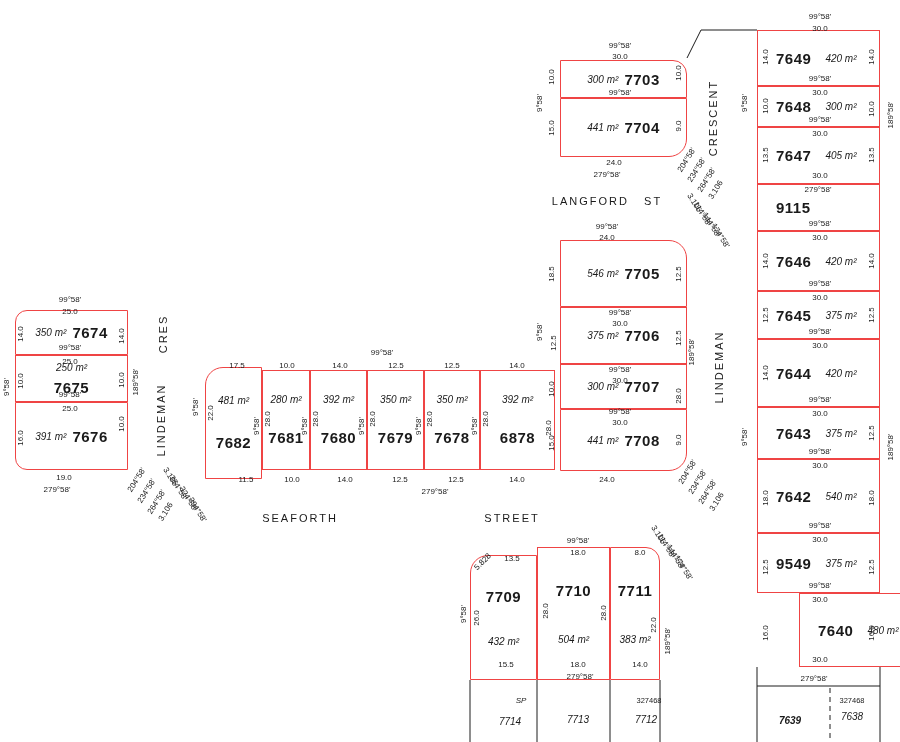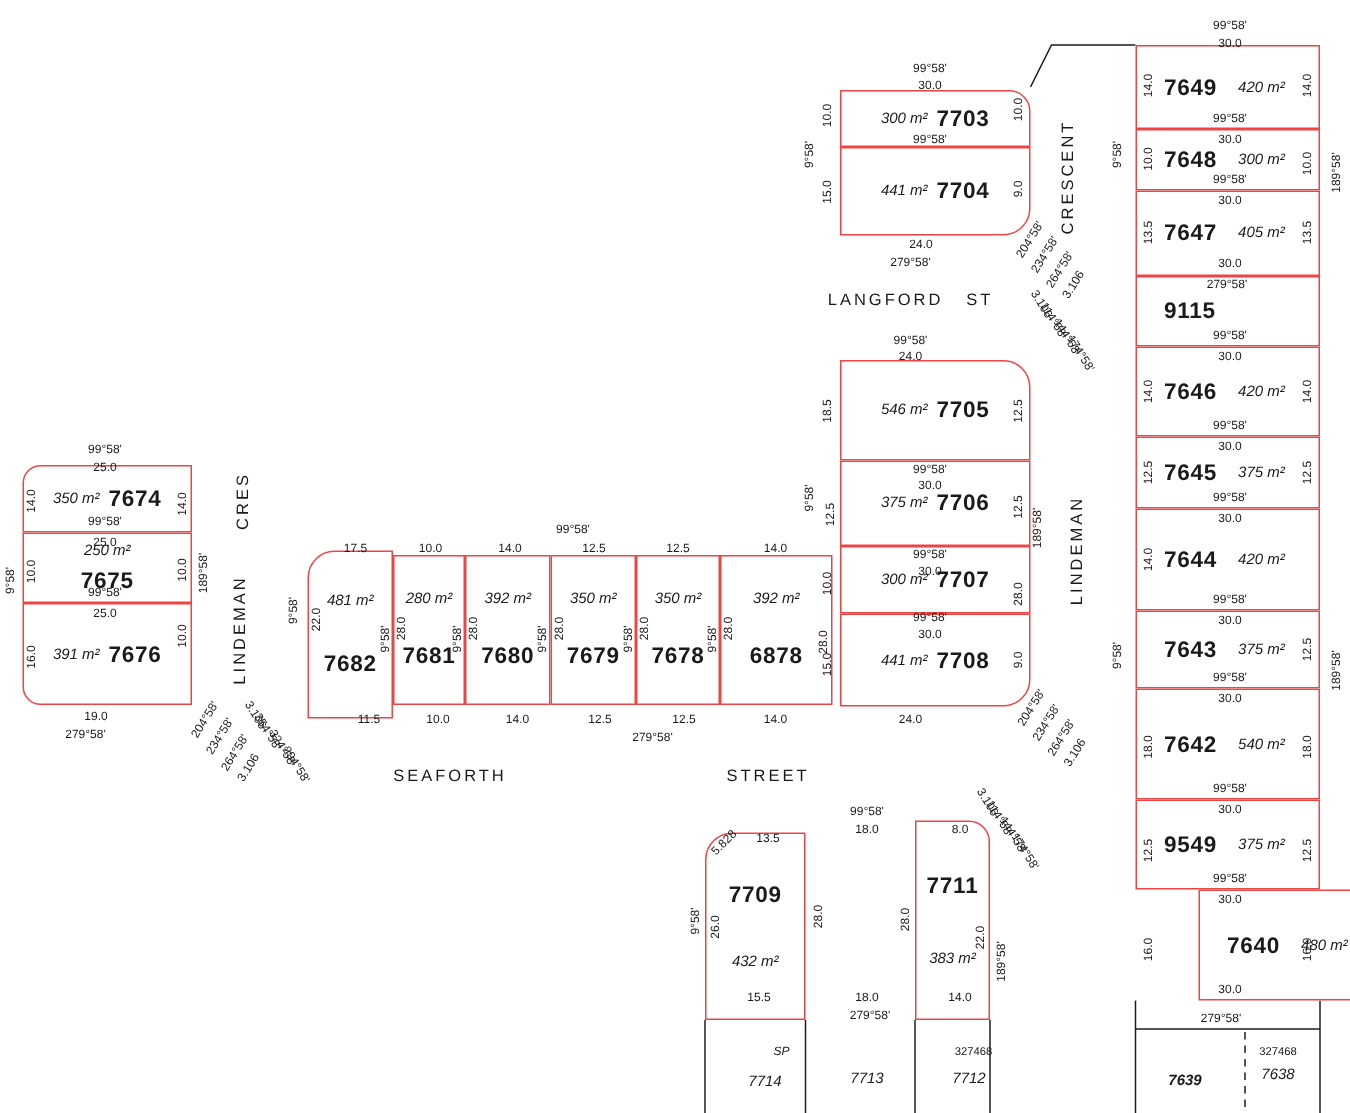--- a/index.html
+++ b/index.html
@@ -97,20 +97,24 @@
       <span class="lot-area">350 m²</span>
       <span class="lot-number">7678</span>
     </div>
     <div class="lot v" style="left: 480px; top: 370px; width: 75px; height: 100px;">
       <span class="lot-area">392 m²</span>
       <span class="lot-number">6878</span>
     </div>
     <div class="lot vn" style="left: 470px; top: 555px; width: 67px; height: 125px; border-radius: 18px 0px 0px;">
       <span class="lot-number">7709</span>
       <span class="lot-area">432 m²</span>
+    </div>
+    <div class="lot vn" style="left: 537px; top: 547px; width: 73px; height: 133px;">
+      <span class="lot-number">7710</span>
+      <span class="lot-area">504 m²</span>
     </div>
     <div class="lot vn" style="left: 610px; top: 547px; width: 50px; height: 133px; border-radius: 0px 14px 0px 0px;">
       <span class="lot-number">7711</span>
       <span class="lot-area">383 m²</span>
     </div>
     <div class="lot nh" style="left: 757px; top: 30px; width: 123px; height: 56px;">
       <span class="lot-number">7649</span>
       <span class="lot-area">420 m²</span>
     </div>
     <div class="lot nh" style="left: 757px; top: 86px; width: 123px; height: 41px;">

